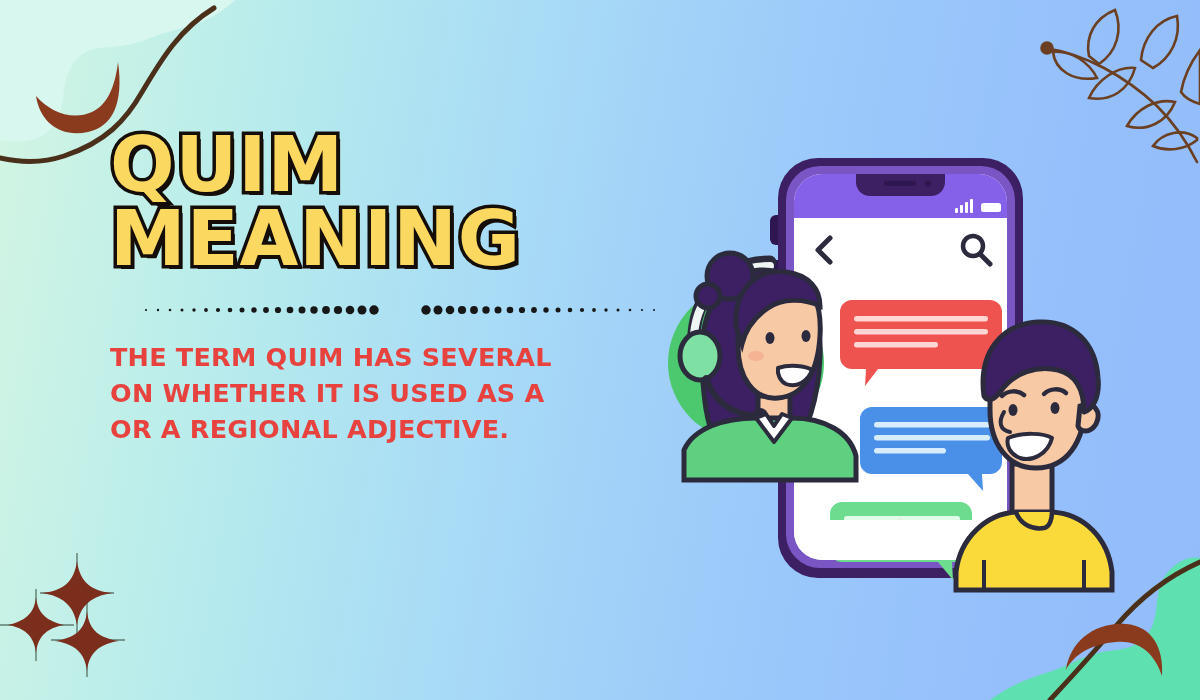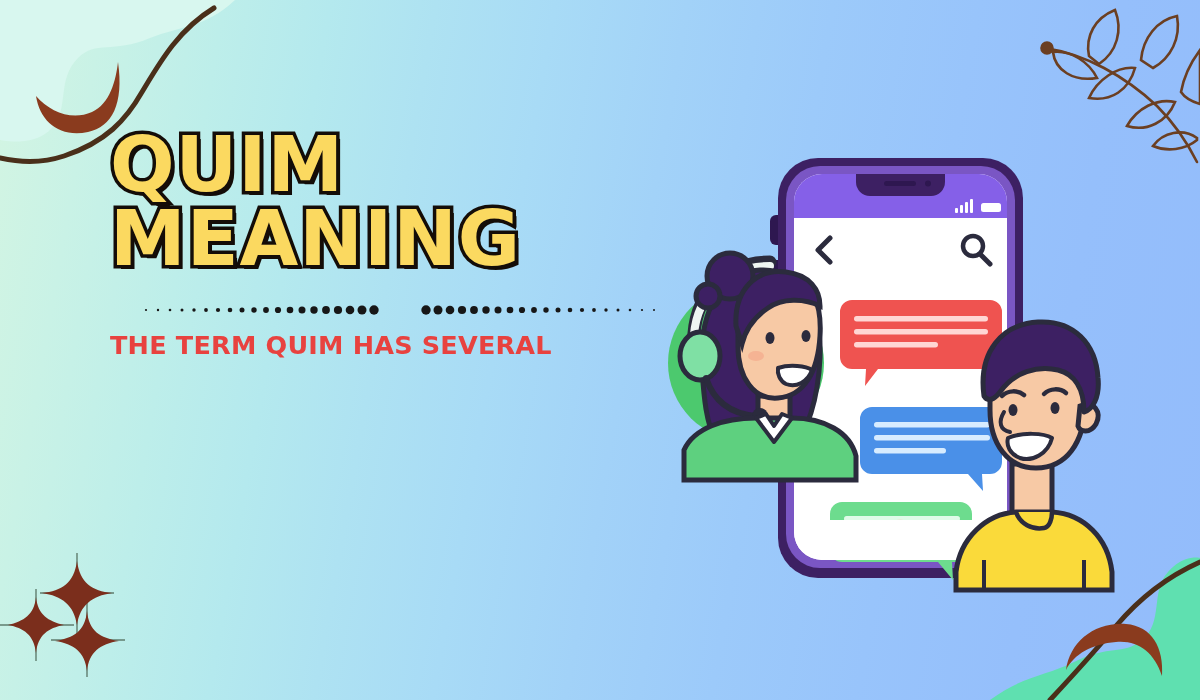--- a/index.html
+++ b/index.html
@@ -65,21 +65,21 @@
   #headline .line { display: block; }
 
   #divider {
     position: relative;
     margin: 24px auto 0 auto;
     width: 520px;
     height: 18px;
   }
 
   #body-copy {
-    margin: 8px 0 0 0;
+    margin: 20px 0 0 0;
     font-family: "DejaVu Sans", sans-serif;
     font-weight: 700;
     font-size: 25.5px;
     line-height: 1.42;
     letter-spacing: 0.2px;
     color: #e8423f;
     text-transform: uppercase;
   }
   #body-copy .line { display: block; white-space: nowrap; }
 
@@ -192,20 +192,22 @@
           <circle cx="478" cy="9" r="1.5"></circle>
             <circle cx="490" cy="9" r="1.3"></circle>
           <circle cx="502" cy="9" r="1.1"></circle>
             <circle cx="514" cy="9" r="1.0"></circle>
         </g>
       </svg>
     </div>
 
     <p id="body-copy">
       <span class="line">THE TERM QUIM HAS SEVERAL</span>
+      <span class="line">ON WHETHER IT IS USED AS A</span>
+      <span class="line">OR A REGIONAL ADJECTIVE.</span>
     </p>
   </div>
 
   <div id="illustration">
     <svg width="520" height="520" viewBox="0 0 520 520">
 
       <g>
 
         <rect x="110" y="95" width="14" height="30" rx="6" fill="#2e1750"></rect>
         <rect x="110" y="140" width="14" height="52" rx="6" fill="#2e1750"></rect>

